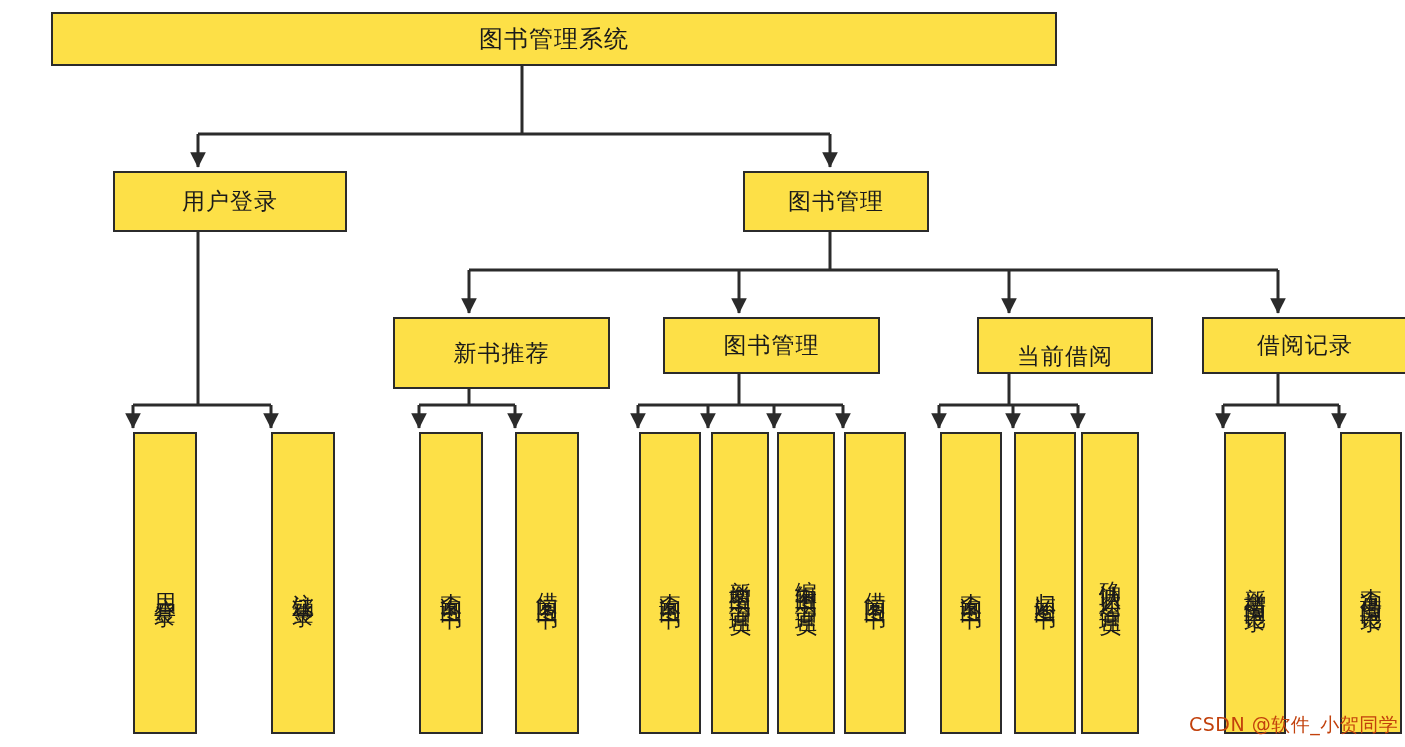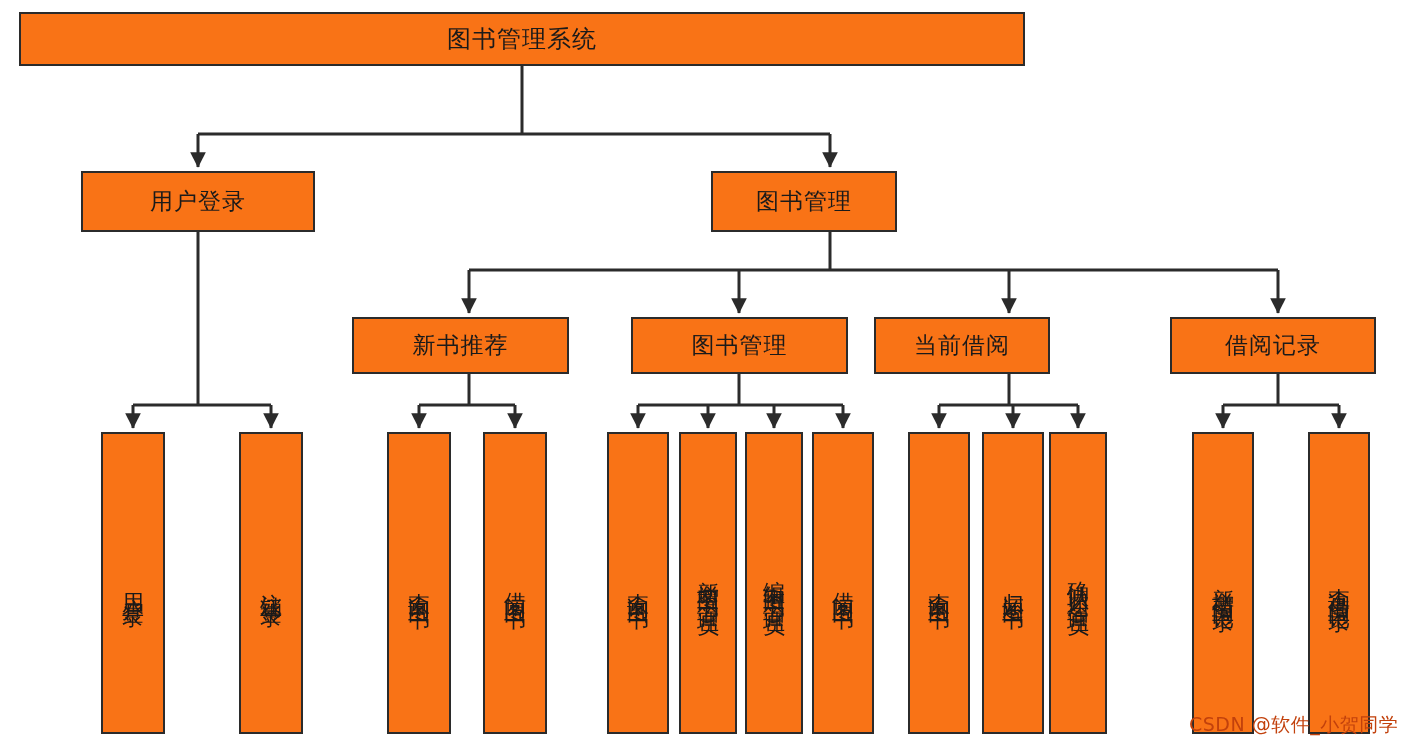--- a/index.html
+++ b/index.html
@@ -21,25 +21,26 @@
     position: absolute;
     left: 0;
     top: 0;
     width: 1405px;
     height: 747px;
   }
   .node {
     position: absolute;
     box-sizing: border-box;
     border: 2.5px solid #2b2b2b;
-    background: #f97316;
+    background: #fde047;
     display: flex;
     align-items: center;
     justify-content: center;
     color: #1a1a1a;
+    margin-left: 32px;
   }
   .node-h {
     font-size: 23px;
     letter-spacing: 1px;
   }
   .node-root {
     font-size: 24px;
     letter-spacing: 1px;
   }
   .node-leaf {
@@ -123,27 +124,27 @@
     <span>图书管理系统</span>
   </div>
 
   <div class="node node-h" style="left:81px;top:171px;width:234px;height:61px;">
     <span>用户登录</span>
   </div>
   <div class="node node-h" style="left:711px;top:171px;width:186px;height:61px;">
     <span>图书管理</span>
   </div>
 
-  <div class="node node-h" style="left:352px;top:317px;width:217px;height:57px;">
+  <div class="node node-h" style="left:361px;top:317px;width:217px;height:72px;">
     <span>新书推荐</span>
   </div>
   <div class="node node-h" style="left:631px;top:317px;width:217px;height:57px;">
     <span>图书管理</span>
   </div>
-  <div class="node node-h" style="left:874px;top:317px;width:176px;height:57px;">
+  <div class="node node-h" style="left:945px;top:317px;width:176px;height:57px;align-items:flex-end;">
     <span>当前借阅</span>
   </div>
   <div class="node node-h" style="left:1170px;top:317px;width:206px;height:57px;">
     <span>借阅记录</span>
   </div>
 
   <div class="node node-leaf" style="left:101px;top:432px;width:64px;height:302px;">
     <span class="leaf-text">用户登录</span>
   </div>
   <div class="node node-leaf" style="left:239px;top:432px;width:64px;height:302px;">

